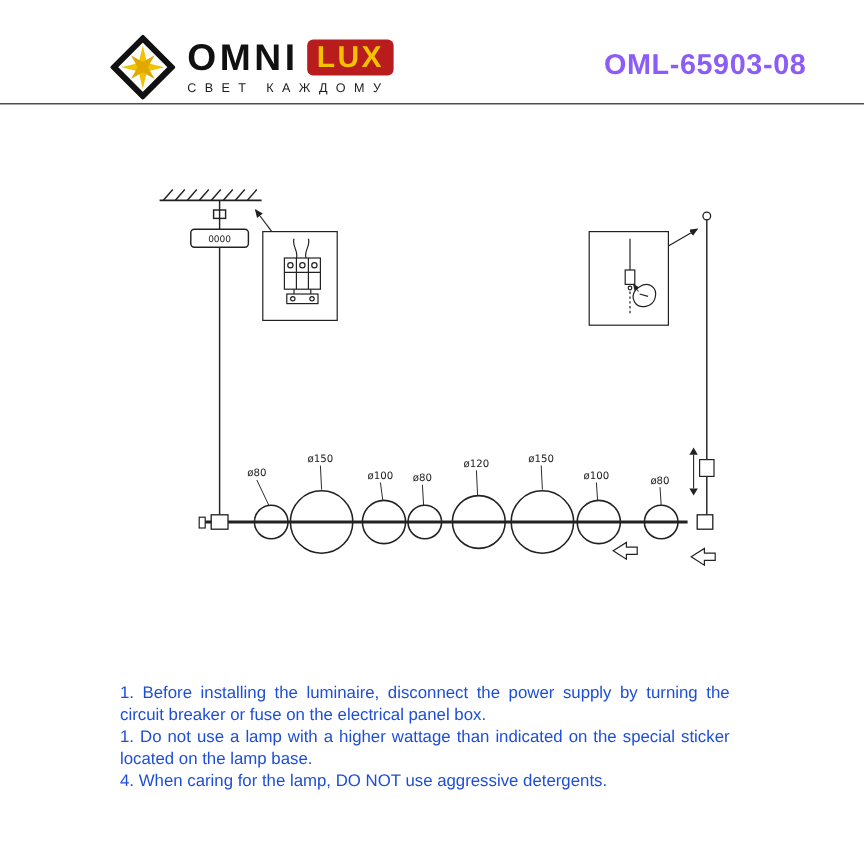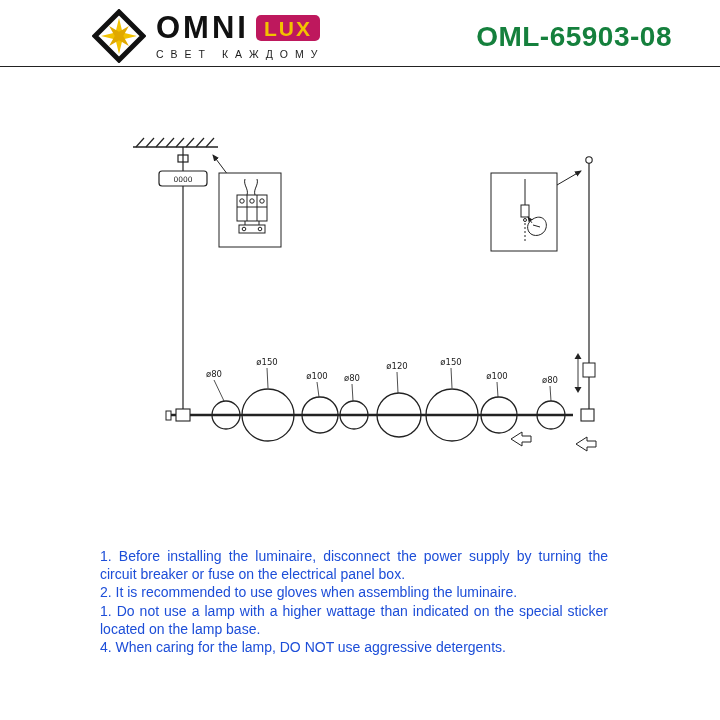--- a/index.html
+++ b/index.html
@@ -1,29 +1,29 @@
 <!DOCTYPE html>
 <html><head>
 <meta charset="utf-8">
 <style>
   html,body{margin:0;padding:0;background:#ffffff;}
   body{width:720px;height:720px;font-family:"Liberation Sans",sans-serif;color:#111;}
   .page{position:relative;width:720px;height:720px;background:#fff;overflow:hidden;}
 
   
   .header{display:flex;justify-content:space-between;align-items:flex-start;
-          padding:9px 48px 0 92px;height:64px;box-sizing:border-box;}
+          padding:9px 48px 0 92px;height:64px;box-sizing:border-box;margin-top:20px;}
   .logo{display:flex;align-items:center;gap:10px;}
   .logo-text{display:flex;flex-direction:column;}
   .wordmark-row{display:flex;align-items:center;gap:7px;}
   .omni{font-size:31px;font-weight:bold;letter-spacing:3px;color:#111;line-height:1;}
-  .lux-box{background:#be185d;color:#F2C200;font-weight:bold;font-size:21px;
+  .lux-box{background:#b91c1c;color:#F2C200;font-weight:bold;font-size:25px;
            padding:3px 8px 2px 8px;border-radius:5px;letter-spacing:2px;line-height:1;}
   .tagline{font-size:10.5px;letter-spacing:7px;margin-top:5px;color:#1b1b1b;}
-  .model{font-size:28px;font-weight:bold;margin-top:12px;letter-spacing:.5px;color:#15803d;}
+  .model{font-size:24px;font-weight:bold;margin-top:12px;letter-spacing:.5px;color:#8b5cf6;}
   .divider{border:none;border-top:1.5px solid #222;margin:2px 0 0 0;}
 
   
   .diagram-wrap{margin-top:60px;padding-left:33px;}
   svg text{font-family:"DejaVu Sans",sans-serif;}
   .dim-label{font-size:8.5px;fill:#222;}
 
   
   .instructions{padding:16px 112px 0 100px;font-size:14px;line-height:1.3;
                 text-align:justify;color:#1d4ed8;}
@@ -162,18 +162,17 @@
 
       <g>
         <path d="M0,7 L11,0 L11,4 L20,4 L20,10 L11,10 L11,14 Z" transform="translate(478,305)" fill="#fff" stroke="#222" stroke-width="1"></path>
         <path d="M0,7 L11,0 L11,4 L20,4 L20,10 L11,10 L11,14 Z" transform="translate(543,310)" fill="#fff" stroke="#222" stroke-width="1"></path>
       </g>
     </svg>
   </div>
 
   <div class="instructions">
     <p>1. Before installing the luminaire, disconnect the power supply by turning the circuit breaker or fuse on the electrical panel box.</p>
-    <p>2. It is recommended to use gloves when assembling the luminaire.</p>
     <p>1. Do not use a lamp with a higher wattage than indicated on the special sticker located on the lamp base.</p>
     <p>4. When caring for the lamp, DO NOT use aggressive detergents.</p>
   </div>
 
 </div>
 
 </body></html>

